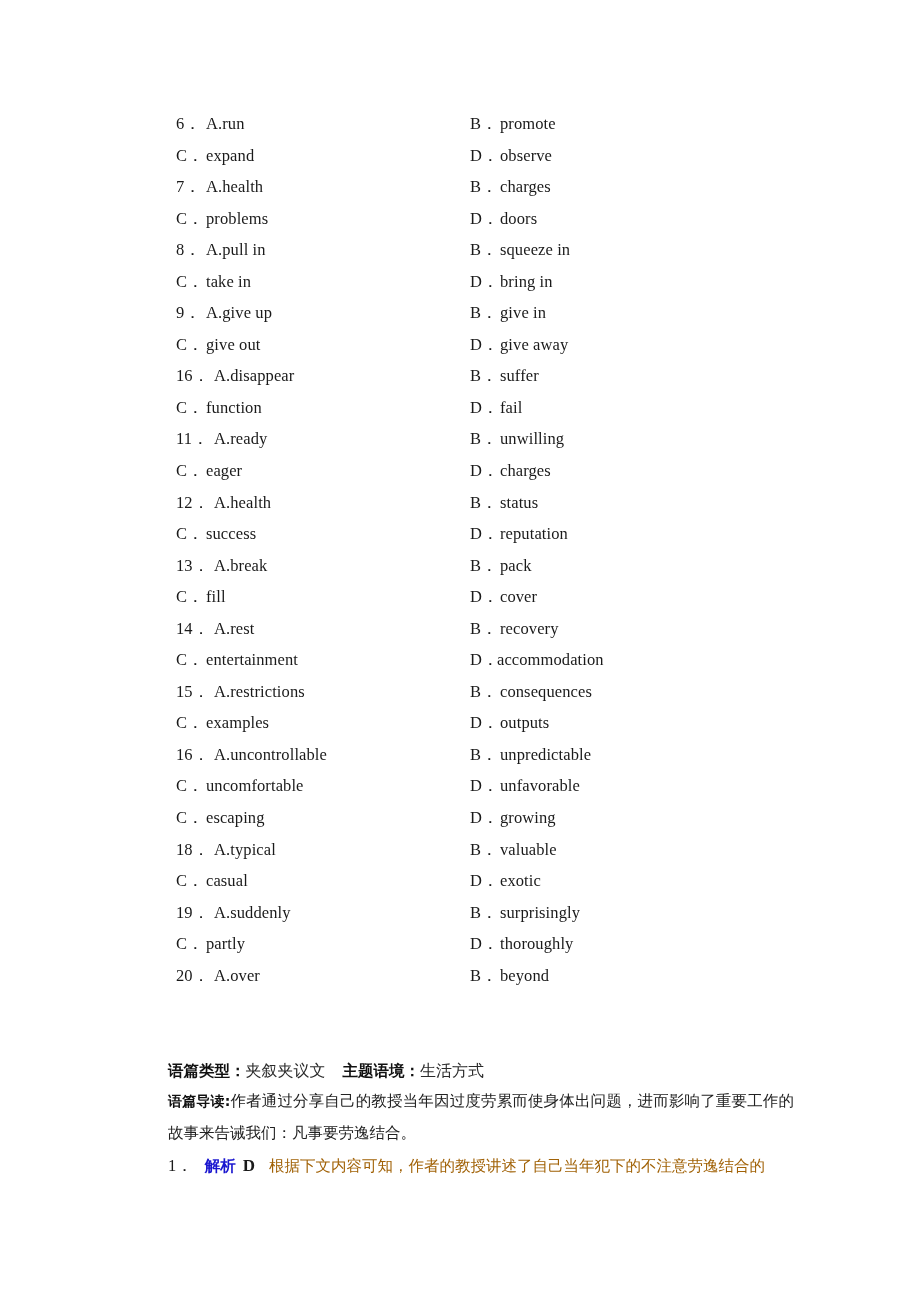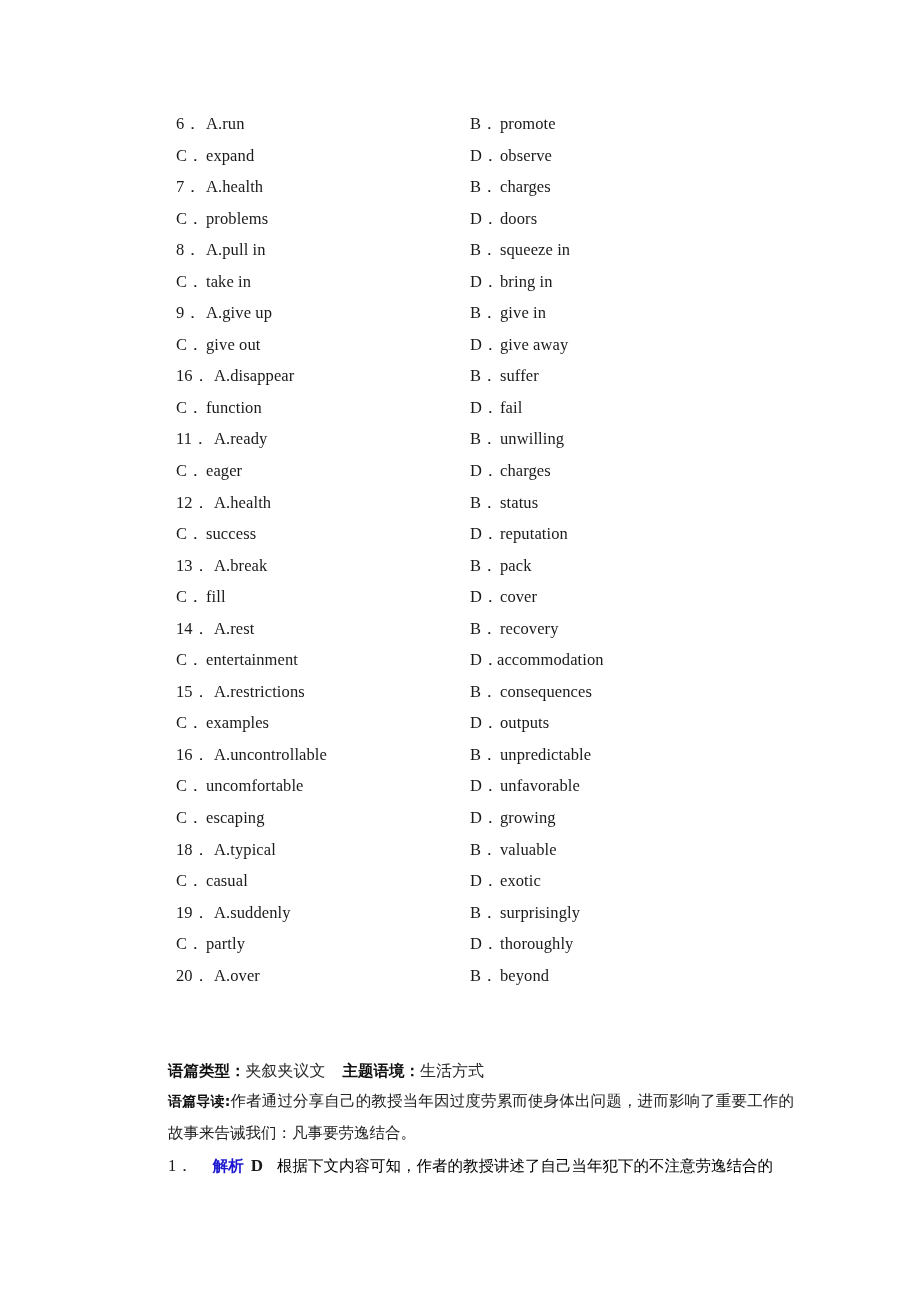--- a/index.html
+++ b/index.html
@@ -120,32 +120,32 @@
   }
   .ans-num {
     font-family: "Liberation Serif", "DejaVu Serif", serif;
     font-size: 16.5px;
   }
   .ans-key {
     font-family: "DejaVu Sans", "Liberation Sans", sans-serif;
     font-weight: 700;
     font-size: 15.5px;
     color: #1a16cf;
-    margin-left: 20px;
+    margin-left: 12px;
   }
   .ans-letter {
     font-family: "Liberation Serif", "DejaVu Serif", serif;
     font-weight: 700;
     font-size: 17px;
     margin-left: 7px;
   }
   .ans-body {
     font-family: "DejaVu Sans", "Liberation Sans", sans-serif;
     font-size: 15.5px;
-    color: #000000;
+    color: #a16207;
     margin-left: 14px;
   }
 </style>
 </head>
 <body>
 
 <div class="page">
 
   <div class="options">
 

